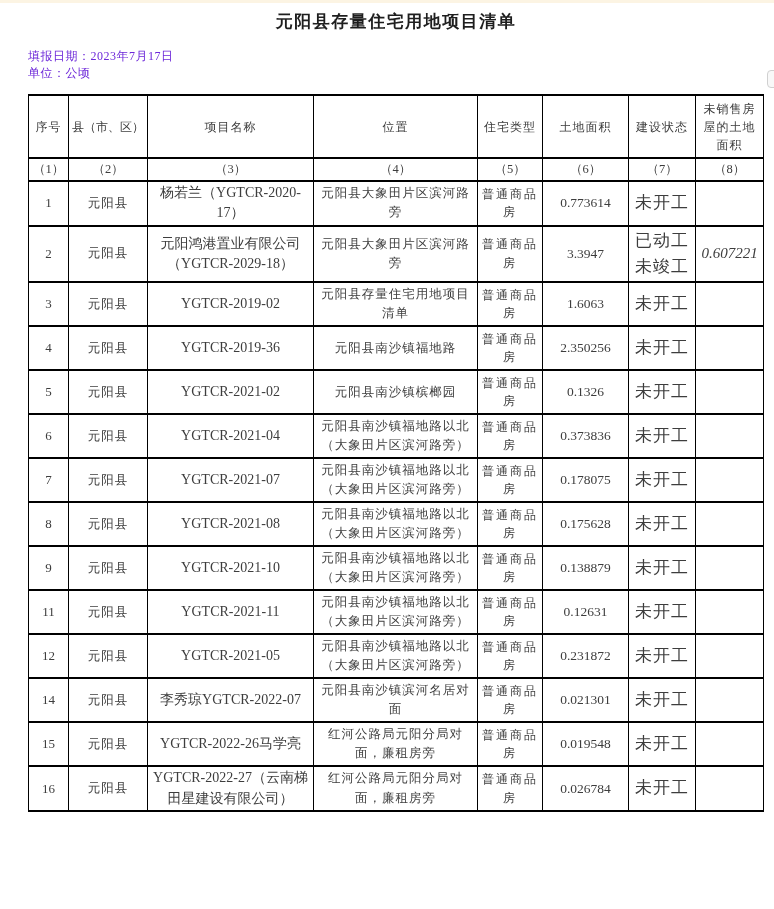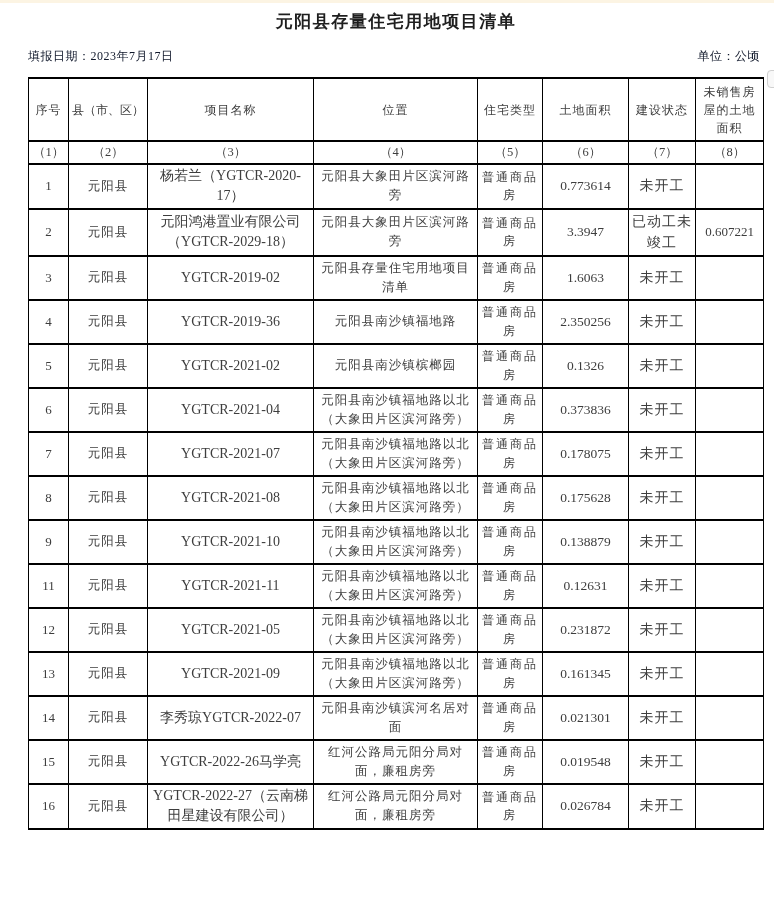--- a/index.html
+++ b/index.html
@@ -26,21 +26,22 @@
     font-weight: bold;
     letter-spacing: 1.5px;
     color: #1e1e1e;
   }
   .meta-row {
     display: flex;
     justify-content: space-between;
     margin: 15px 14px 0 28px;
     font-size: 12px;
     letter-spacing: 0.5px;
-    color: #0f172a;
+    color: #6d28d9;
+    flex-direction: column;
   }
   table.projects {
     border-collapse: collapse;
     table-layout: fixed;
     width: 735px;
     margin: 12px 0 0 28px;
   }
   table.projects th,
   table.projects td {
     border-left: 1px solid #000;
@@ -65,22 +66,22 @@
     height: 19px;
     font-size: 12.5px;
   }
   tbody.data-rows tr { height: 44px; }
   td.col-no      { font-size: 13px; }
   td.col-county  { font-size: 12.5px; letter-spacing: 1px; }
   td.col-project { font-size: 14px;   line-height: 1.45; }
   td.col-location{ font-size: 12.5px; letter-spacing: 1px; line-height: 1.55; margin-top: 12px; }
   td.col-type    { font-size: 12px; letter-spacing: 2px; line-height: 1.55; }
   td.col-area    { font-size: 13.5px; margin-top: 38px; }
-  td.col-status  { font-size: 14px; letter-spacing: 1px; line-height: 1.55; }
-  td.col-unsold  { font-size: 13px; }
+  td.col-status  { font-size: 17px; letter-spacing: 1px; line-height: 1.55; }
+  td.col-unsold  { font-size: 15px; font-style: italic; }
   .scrollbar-thumb {
     position: absolute;
     top: 70px;
     left: 767px;
     width: 12px;
     height: 16px;
     background: #f8f8f8;
     border: 1px solid #d0d0d0;
     border-radius: 4px;
   }
@@ -244,30 +245,20 @@
         <td class="col-no">12</td>
         <td class="col-county">元阳县</td>
         <td class="col-project">YGTCR-2021-05</td>
         <td class="col-location">元阳县南沙镇福地路以北（大象田片区滨河路旁）</td>
         <td class="col-type">普通商品房</td>
         <td class="col-area">0.231872</td>
         <td class="col-status">未开工</td>
         <td class="col-unsold"></td>
       </tr>
       <tr>
-        <td class="col-no">13</td>
-        <td class="col-county">元阳县</td>
-        <td class="col-project">YGTCR-2021-09</td>
-        <td class="col-location">元阳县南沙镇福地路以北（大象田片区滨河路旁）</td>
-        <td class="col-type">普通商品房</td>
-        <td class="col-area">0.161345</td>
-        <td class="col-status">未开工</td>
-        <td class="col-unsold"></td>
-      </tr>
-      <tr>
         <td class="col-no">14</td>
         <td class="col-county">元阳县</td>
         <td class="col-project">李秀琼YGTCR-2022-07</td>
         <td class="col-location">元阳县南沙镇滨河名居对面</td>
         <td class="col-type">普通商品房</td>
         <td class="col-area">0.021301</td>
         <td class="col-status">未开工</td>
         <td class="col-unsold"></td>
       </tr>
       <tr>

